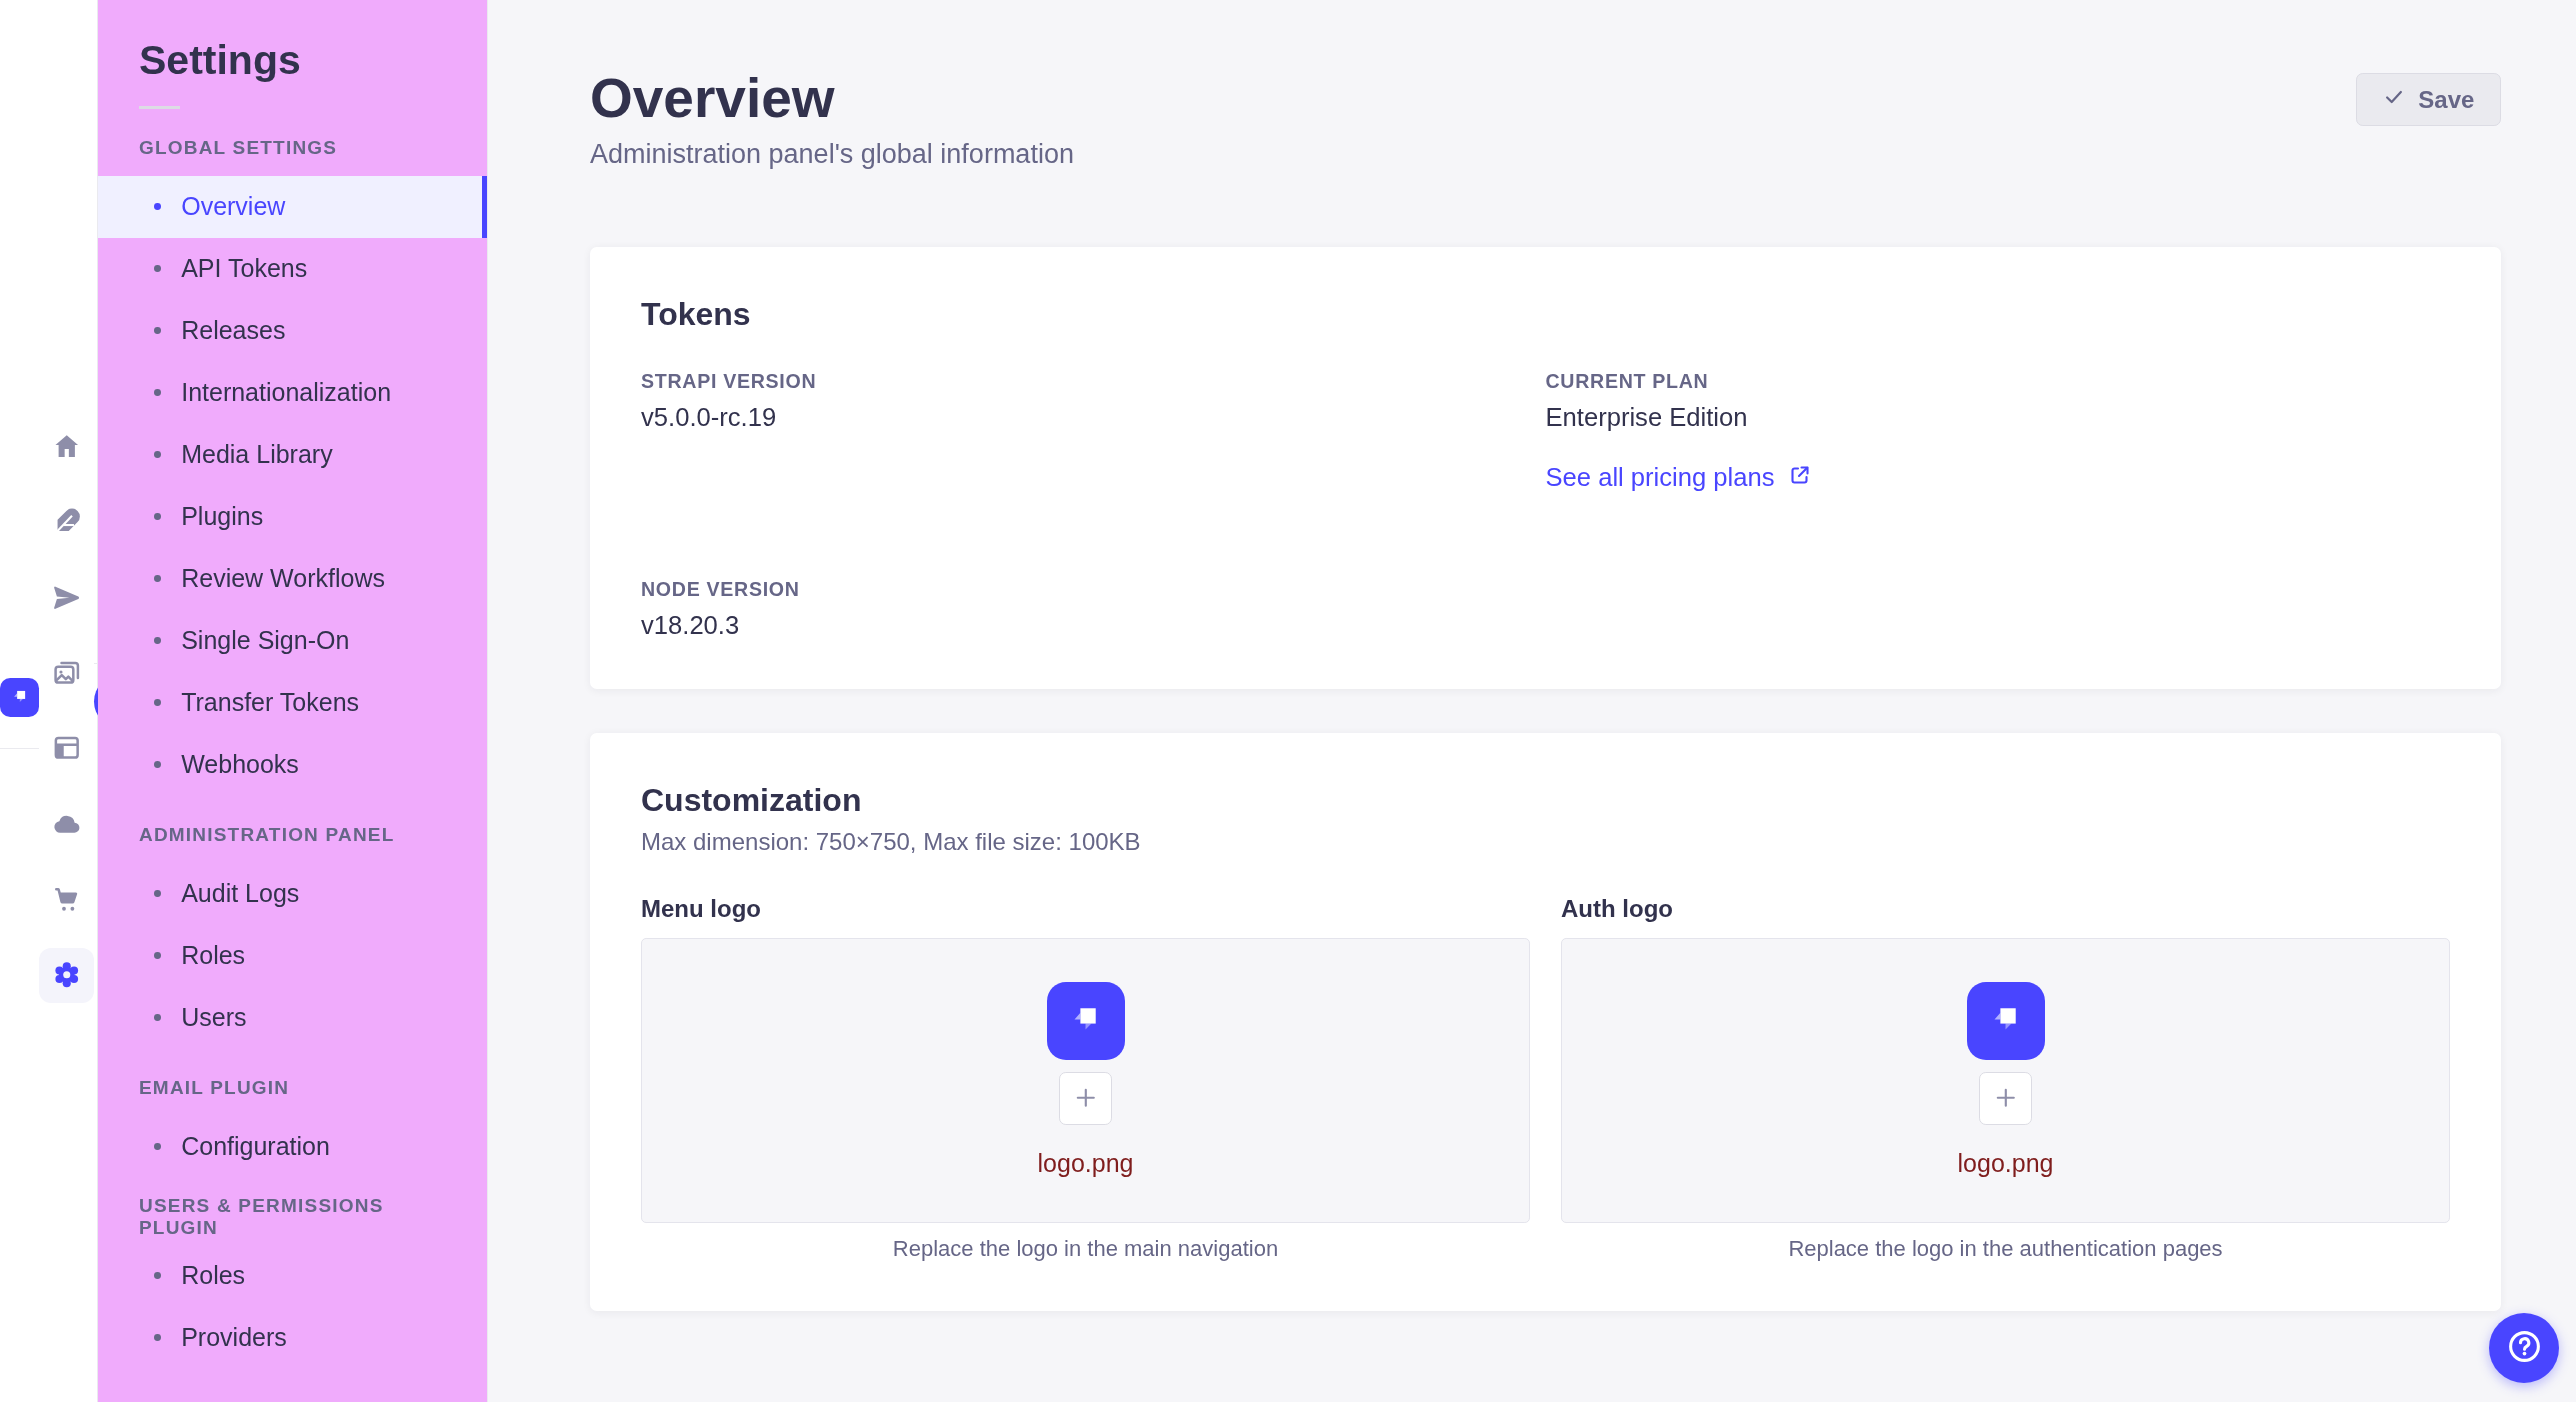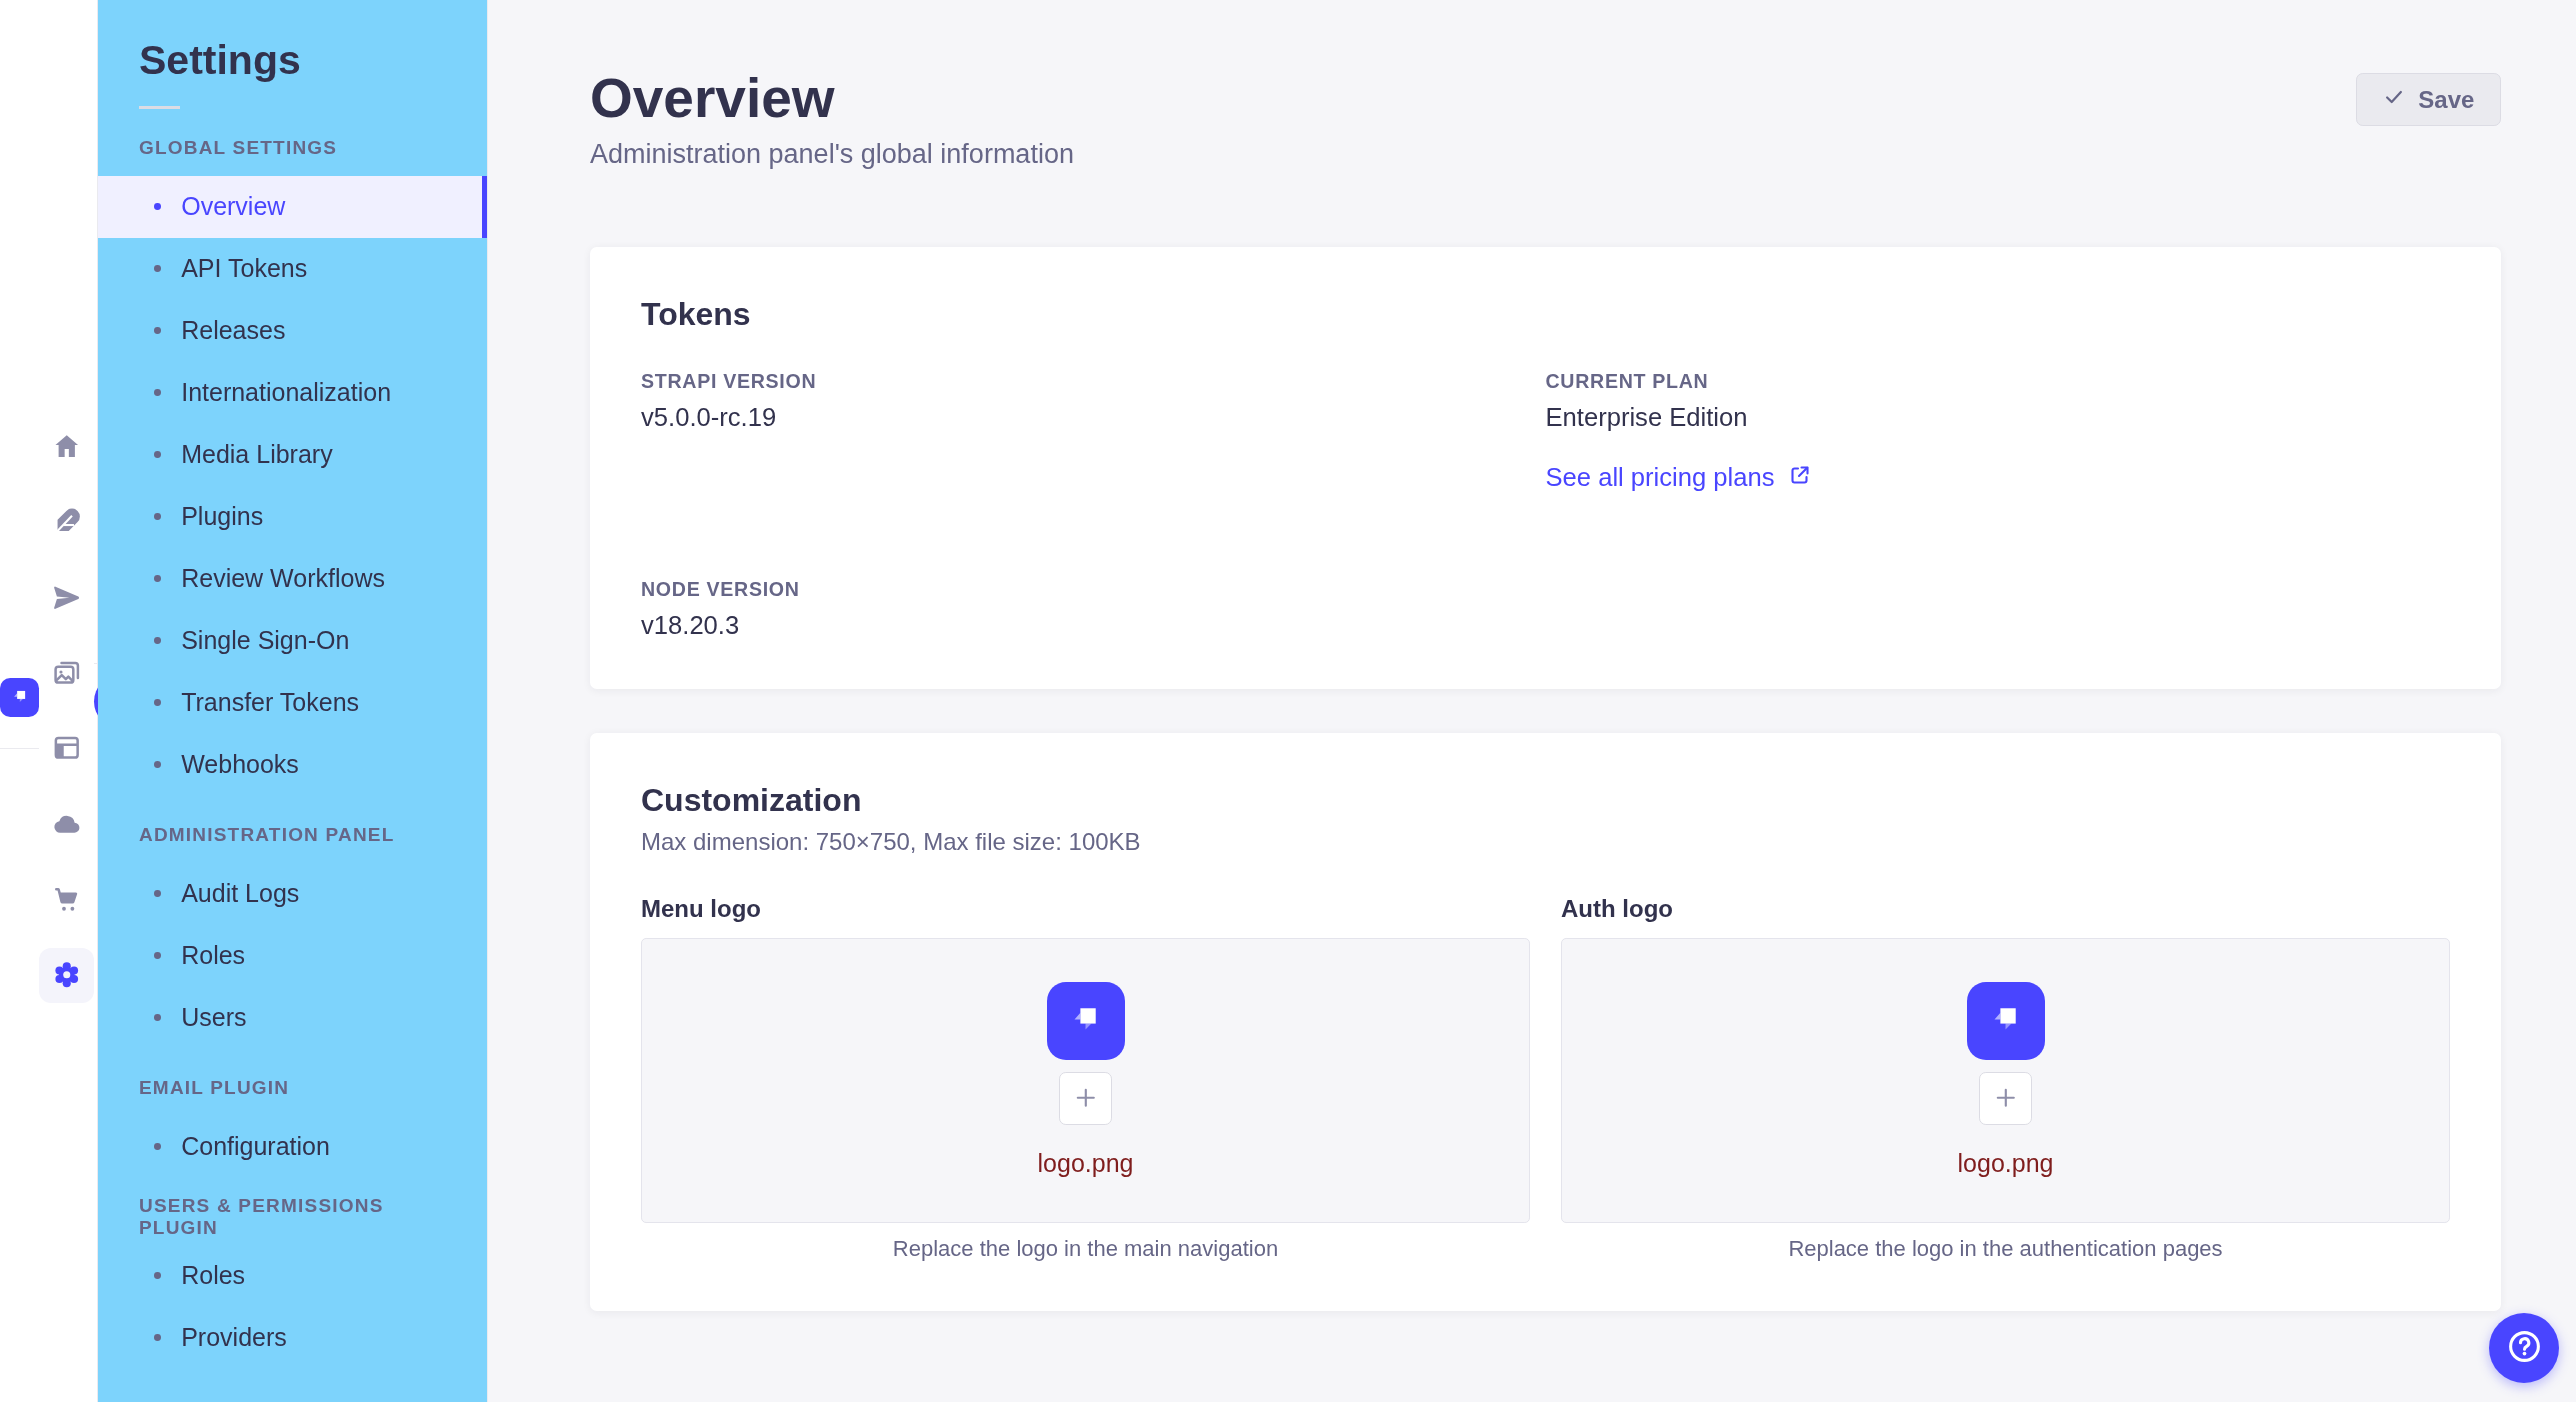--- a/index.html
+++ b/index.html
@@ -25,21 +25,21 @@
   .rail-item svg{ width:31.5px; height:31.5px; }
   .rail-item.active{ background:#f4f4fb; }
   .rail-spacer{ flex:1; }
   .rail-bottom{ width:100%; border-top:1.7px solid #eaeaef;
     display:flex; justify-content:center; padding:11px 0; }
   .avatar{ width:53px; height:53px; border-radius:50%; background:#4945ff;
     color:#fff; font-size:22px; font-weight:700; letter-spacing:0.4px;
     display:flex; align-items:center; justify-content:center; cursor:pointer; }
 
   
-  .subnav{ width:390px; flex-shrink:0; background:#7dd3fc;
+  .subnav{ width:390px; flex-shrink:0; background:#f0abfc;
     border-right:1.7px solid #eaeaef; overflow:hidden; }
   .subnav-header{ padding:37px 41px 0 41px; }
   .subnav-title{ font-size:41px; font-weight:700; color:#32324d; }
   .subnav-divider{ width:41px; height:2.6px; background:#dcdce4; margin-top:22px; }
   .subnav-sections{ margin-top:12px; }
   .section-label{ height:55px; margin-top:12px; padding:0 41px;
     display:flex; align-items:center;
     font-size:19px; font-weight:700; letter-spacing:1.2px;
     color:#666687; text-transform:uppercase; }
   .nav-item{ height:62px; display:flex; align-items:center; gap:20.4px;

